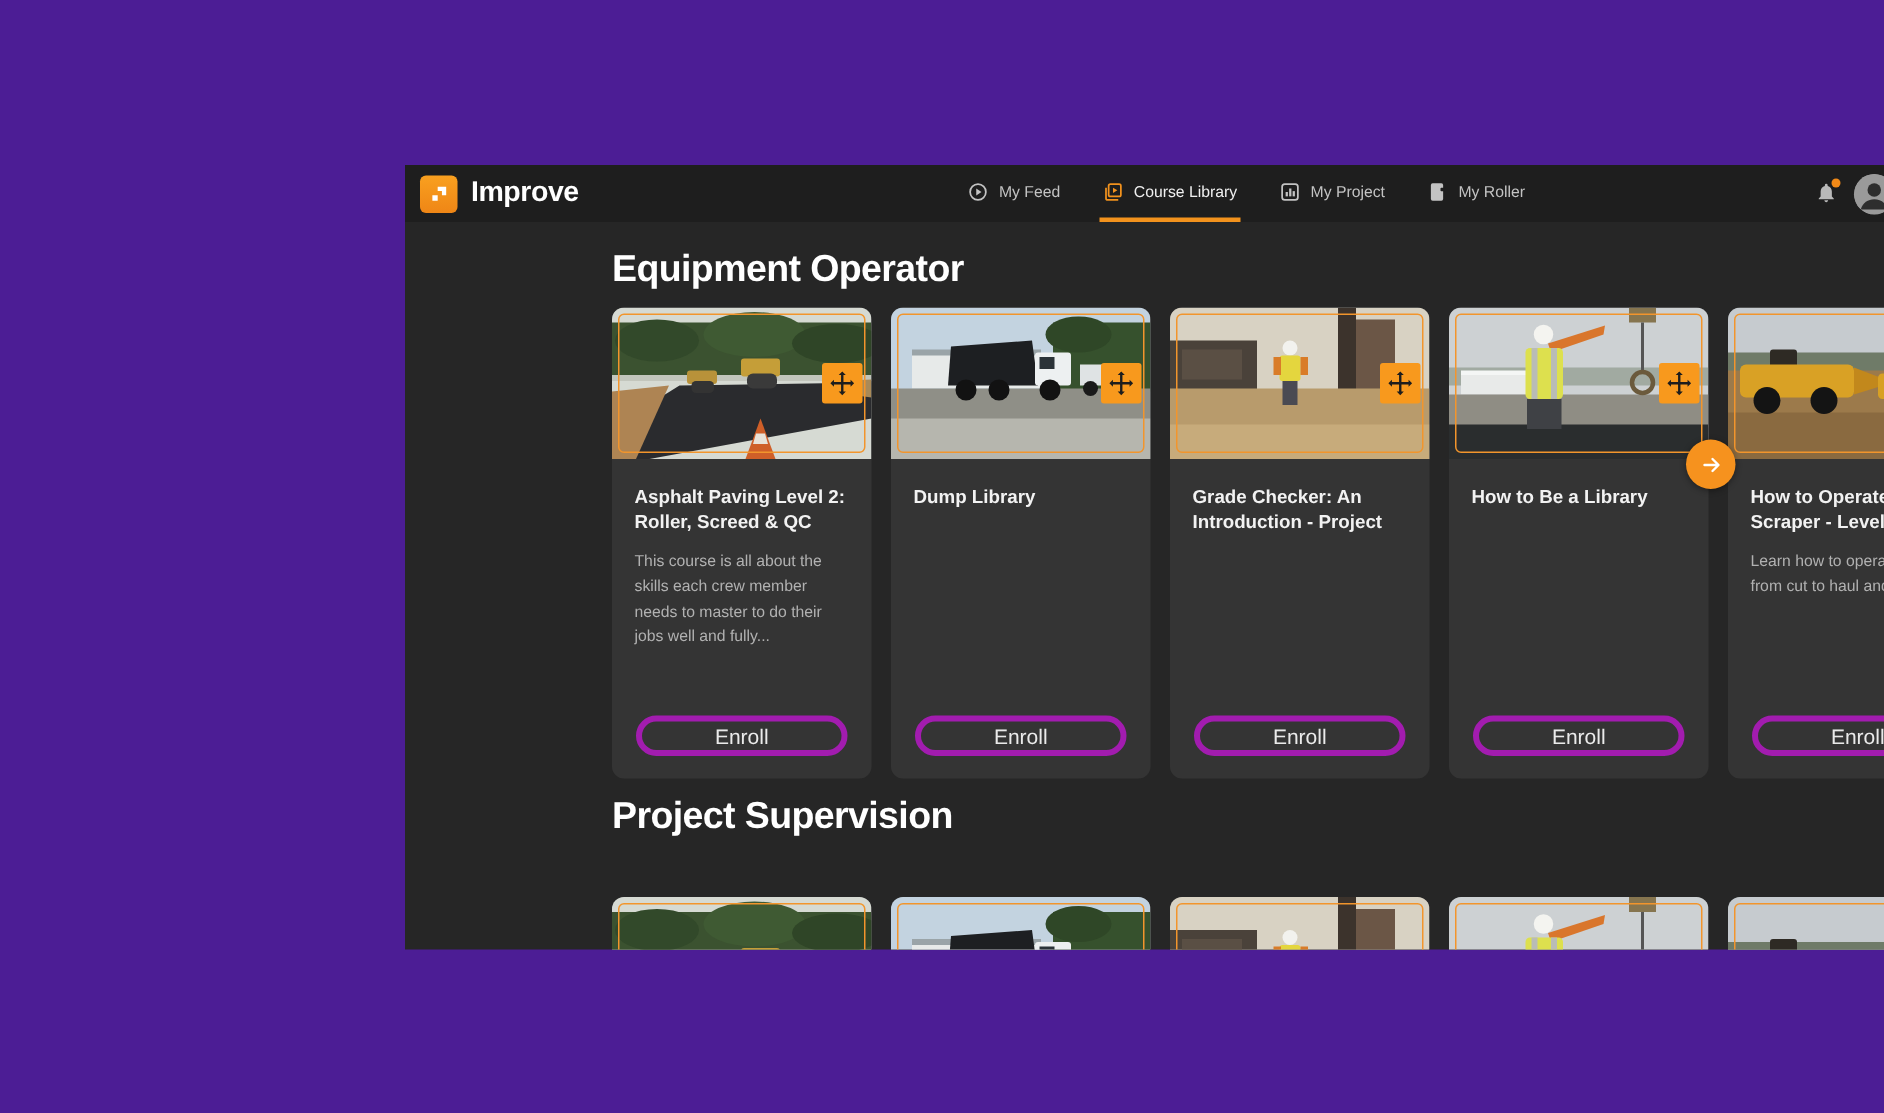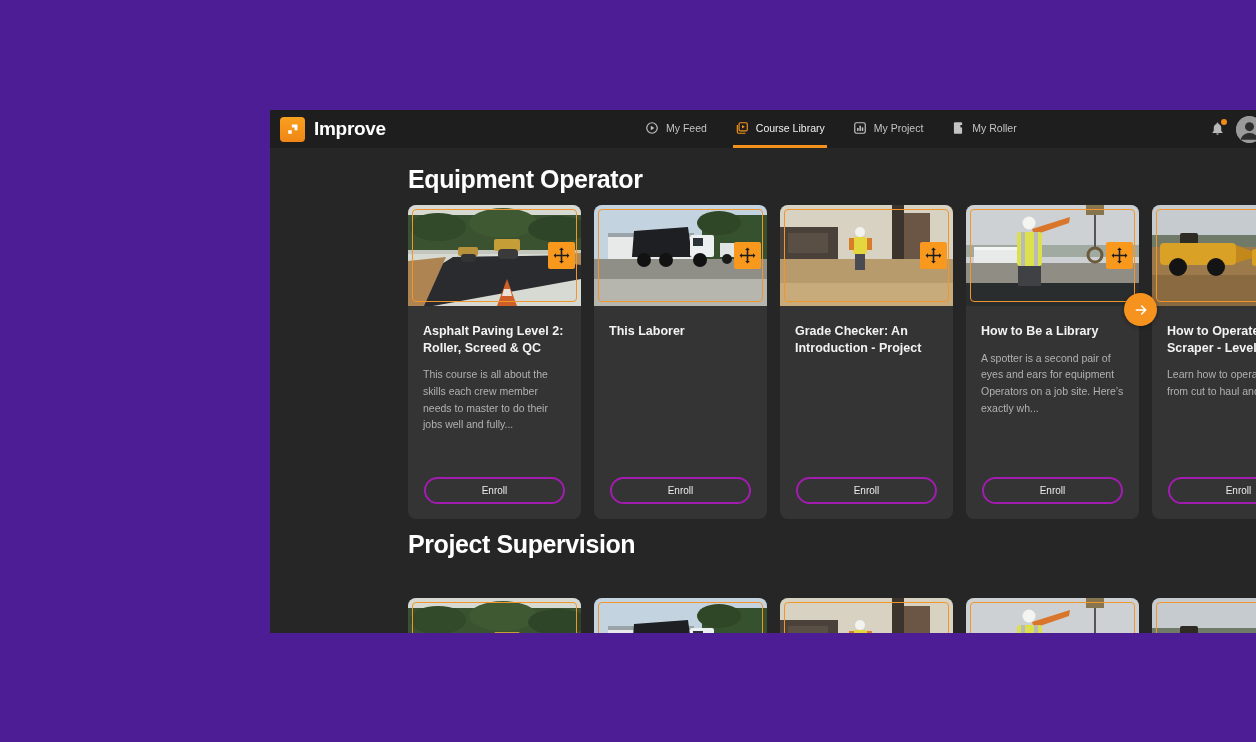--- a/index.html
+++ b/index.html
@@ -57,22 +57,22 @@
   .plus-badge { position:absolute; right:6px; top:37px; width:27px; height:27px;
                 background:#f8991d; border-radius:2px; display:flex;
                 align-items:center; justify-content:center; cursor:pointer; }
   .plus-badge svg { width:19px; height:19px; }
 
   .card-title { padding:17px 15px 0 15px; color:#f2f2f2; font-size:12.5px;
                 font-weight:700; line-height:1.32; }
   .card-desc  { padding:10px 15px 0 15px; color:#b1b1b1; font-size:10.5px;
                 line-height:1.6; }
   .enroll { position:absolute; left:16px; right:16px; bottom:15px; height:27px;
-            background:transparent; border:2px solid #a21caf; border-radius:14px;
-            color:#eaeaea; font-size:10px; font-family:inherit; cursor:pointer; }
+            background:transparent; border:4px solid #a21caf; border-radius:14px;
+            color:#eaeaea; font-size:14px; font-family:inherit; cursor:pointer; }
 
   .next-btn { position:absolute; left:854px; top:183px; width:33px; height:33px;
               border-radius:50%; background:#f6921e; border:none; cursor:pointer;
               display:flex; align-items:center; justify-content:center;
               box-shadow:0 1px 4px rgba(0,0,0,.4); }
   .next-btn svg { width:16px; height:16px; }
 </style>
 </head>
 <body>
 
@@ -193,21 +193,21 @@
               <circle cx="133" cy="54" r="5" fill="#1a1a1a"></circle>
               <circle cx="152" cy="54" r="5" fill="#1a1a1a"></circle>
  </svg>
       <div class="thumb-border"></div>
       <div class="plus-badge">
               <svg viewBox="0 0 24 24">
                 <path d="M12 2 15 5h-2v6h6V9l3 3-3 3v-2h-6v6h2l-3 3-3-3h2v-6H5v2l-3-3 3-3v2h6V5H9Z" fill="#1d1d1d"></path>
               </svg>
             </div>
     </div>
-    <h3 class="card-title">This Laborer</h3>
+    <h3 class="card-title">Dump Library</h3>
     <button class="enroll">Enroll</button>
   </article>
         <article class="card">
     <div class="thumb">
       <svg viewBox="0 0 173 101" preserveAspectRatio="none">
    <rect width="173" height="101" fill="#d8d2c3"></rect>
    <rect x="0" y="22" width="58" height="34" fill="#4a423a"></rect>
               <rect x="8" y="28" width="40" height="20" fill="#5a4f44"></rect>
    <rect x="112" y="0" width="12" height="62" fill="#3c332c"></rect>
               <rect x="124" y="8" width="26" height="48" fill="#6b5646"></rect>
@@ -249,21 +249,20 @@
    <rect x="52" y="61" width="23" height="20" fill="#3f4145"></rect>
  </svg>
       <div class="thumb-border"></div>
       <div class="plus-badge">
               <svg viewBox="0 0 24 24">
                 <path d="M12 2 15 5h-2v6h6V9l3 3-3 3v-2h-6v6h2l-3 3-3-3h2v-6H5v2l-3-3 3-3v2h6V5H9Z" fill="#1d1d1d"></path>
               </svg>
             </div>
     </div>
     <h3 class="card-title">How to Be a Library</h3>
-    <p class="card-desc">A spotter is a second pair of eyes and ears for equipment Operators on a job site. Here’s exactly wh...</p>
     <button class="enroll">Enroll</button>
   </article>
         <article class="card">
     <div class="thumb">
       <svg viewBox="0 0 173 101" preserveAspectRatio="none">
    <rect width="173" height="101" fill="#c6cbcf"></rect>
    <rect y="30" width="173" height="13" fill="#6f7b68"></rect>
    <rect y="42" width="173" height="59" fill="#9c7a4b"></rect>
               <rect y="70" width="173" height="31" fill="#8a6a40"></rect>
    <rect x="28" y="28" width="18" height="14" rx="2" fill="#2e2a24"></rect>

